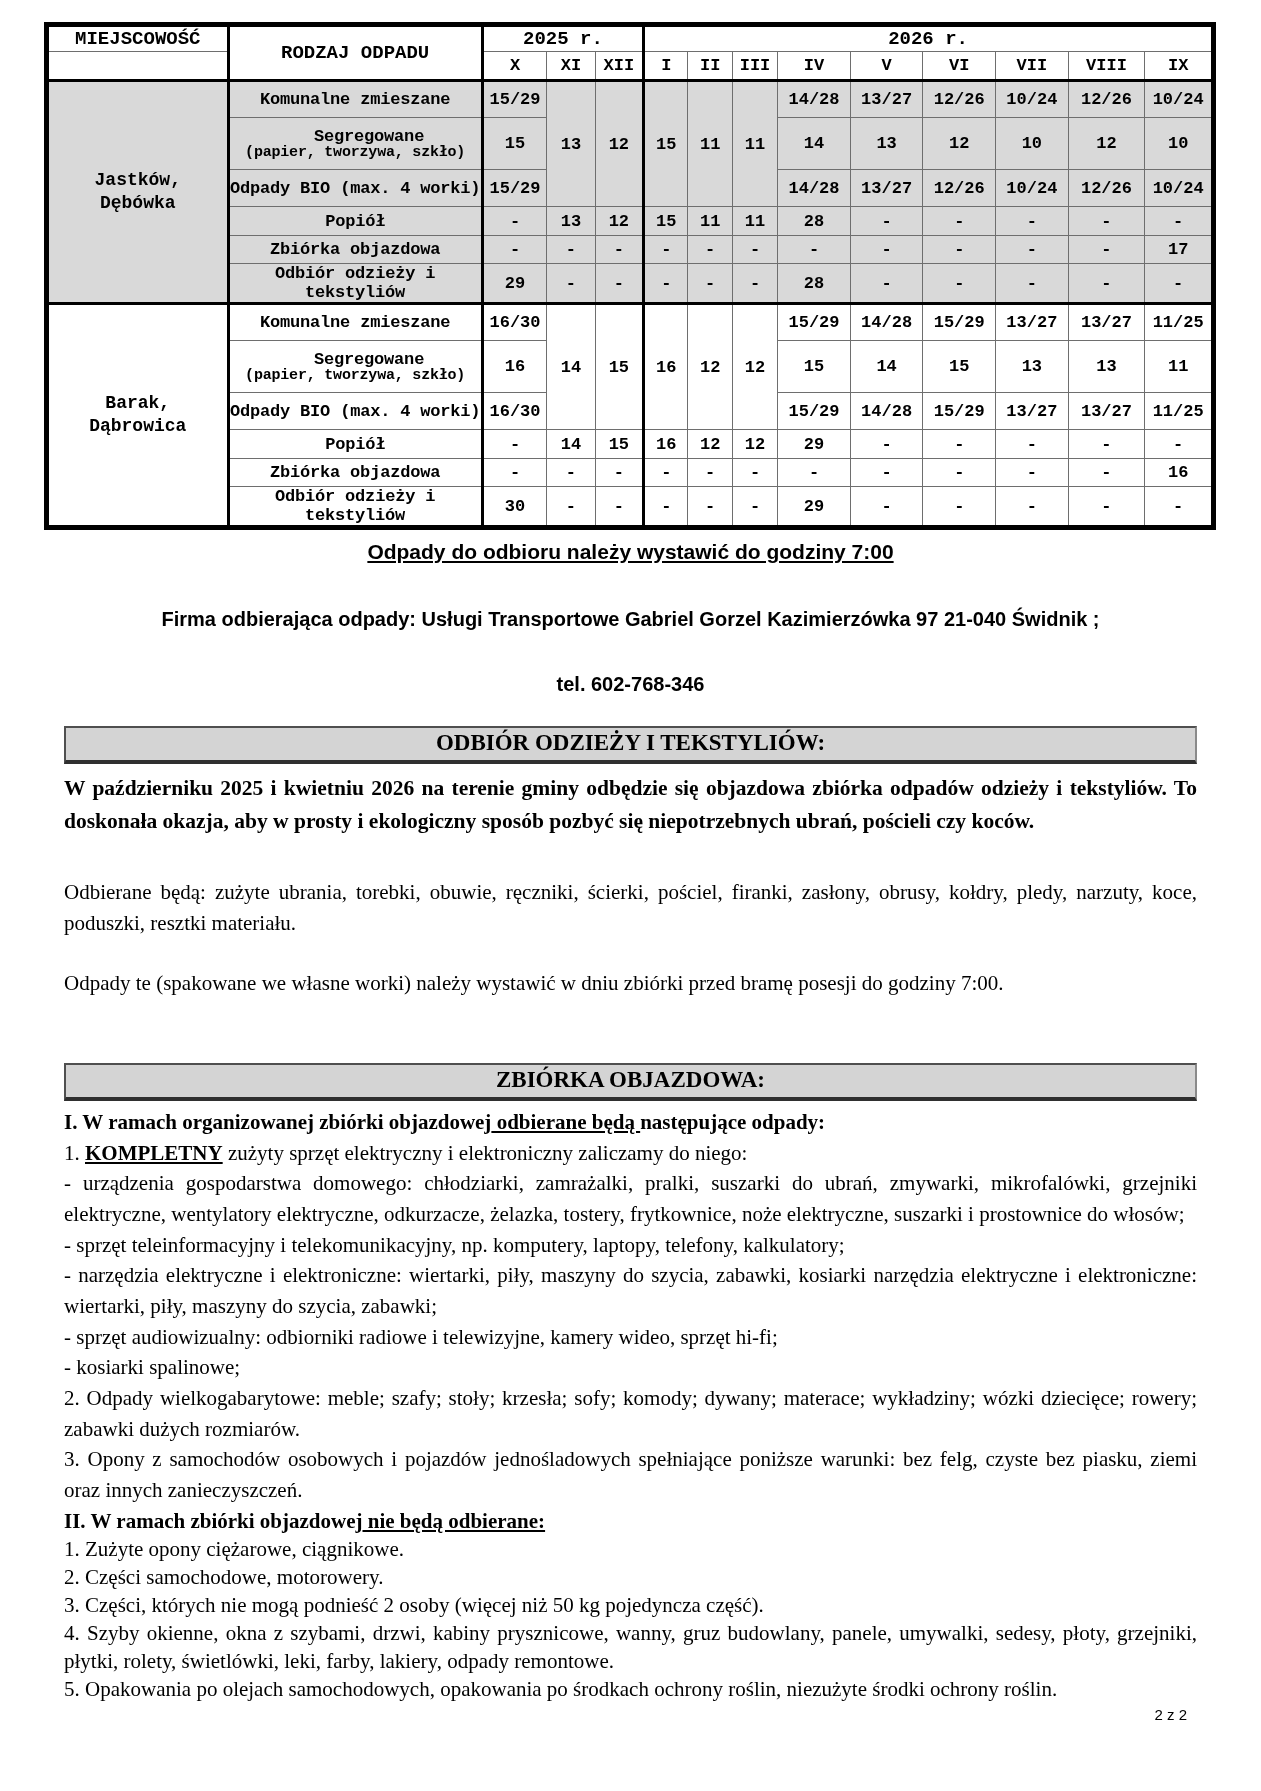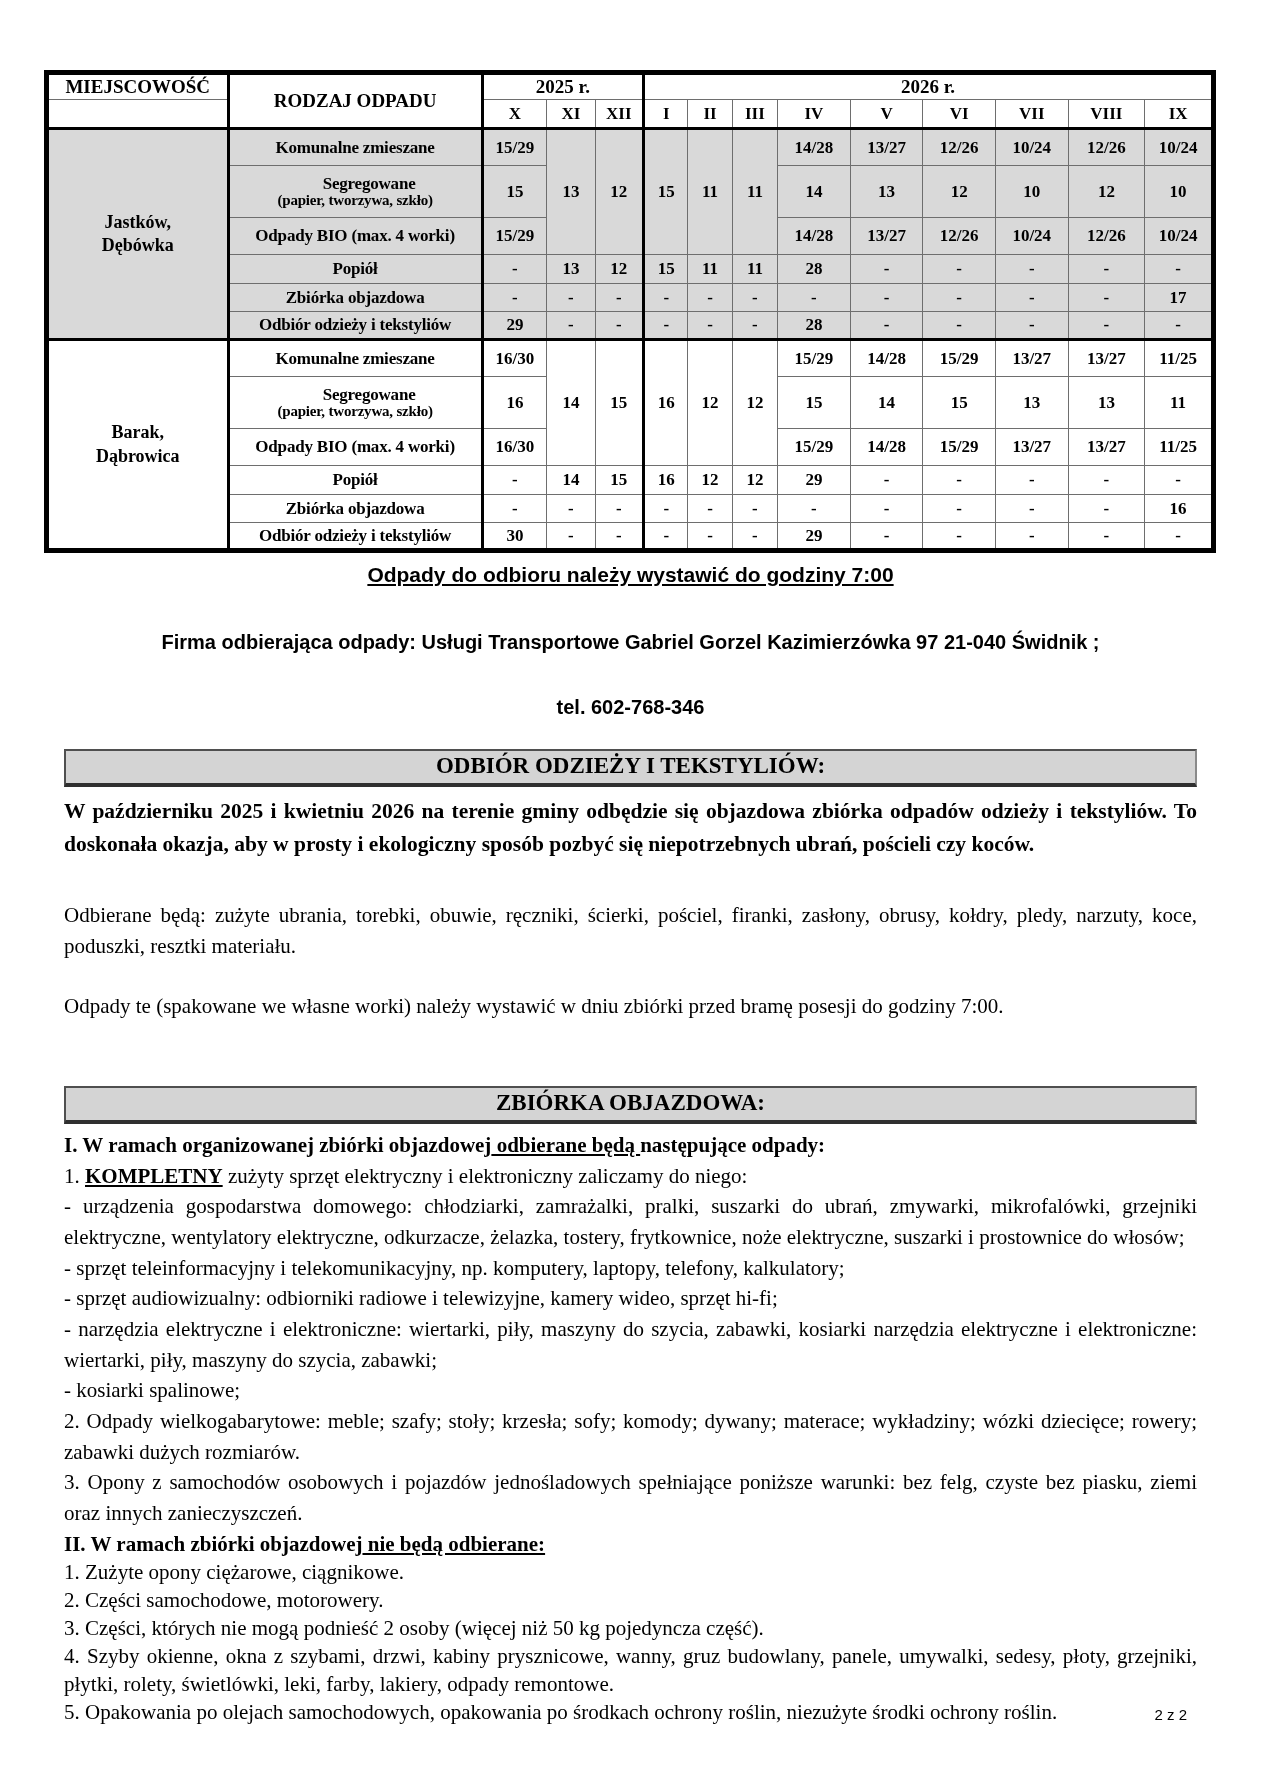--- a/index.html
+++ b/index.html
@@ -1,21 +1,21 @@
 <!DOCTYPE html>
 <html style="--group1-fill: #d9d9d9; --box-fill: #d4d4d4;"><head>
 <meta charset="utf-8">
 <style>
   html,body { margin:0; padding:0; background:#fff; }
   .page { width:1261px; height:1791px; background:#fff; position:relative; box-sizing:border-box;
           padding-top:22px; overflow:hidden; color:#000; }
 
   
   table.schedule { border-collapse:collapse; table-layout:fixed; width:1172px; margin-left:44px;
-                   border:5px solid #000; font-family:Liberation Serif, serif;margin-top:48px; }
+                   border:5px solid #000; font-family:Liberation Mono, monospace; }
   .schedule td { border:1px solid #6e6e6e; text-align:center; vertical-align:middle;
                  font-weight:bold; padding:0; overflow:hidden; }
   .schedule .thick-r { border-right:3px solid #000; }
   .schedule tr.hrow2 td, .schedule td.hbot { border-bottom:3px solid #000; }
   .schedule tr.gsep td { border-top:3px solid #000; }
   .schedule tr.hrow1 td, .schedule tr.hrow2 td { background:#fff; }
   .g1 td { background:var(--group1-fill,#d9d9d9); }
   .loc-h, .type-h, .year { font-size:19px; }
   tr.hrow2 td { font-size:17px; }
   .loc { font-size:18px; line-height:1.3; }
@@ -302,22 +302,22 @@
     <span>ZBIÓRKA OBJAZDOWA:</span>
   </div>
 
   <div class="rules">
     <p class="head"><span>I. W ramach organizowanej zbiórki objazdowej</span><span class="ul"> odbierane będą </span><span>następujące odpady:</span></p>
     <p><span>1. </span><span class="kw">KOMPLETNY</span><span> zużyty sprzęt elektryczny i elektroniczny zaliczamy do niego:</span></p>
     <div>
 
     <p>- urządzenia gospodarstwa domowego: chłodziarki, zamrażalki, pralki, suszarki do ubrań, zmywarki, mikrofalówki, grzejniki elektryczne, wentylatory elektryczne, odkurzacze, żelazka, tostery, frytkownice, noże elektryczne, suszarki i prostownice do włosów;</p>
         <p>- sprzęt teleinformacyjny i telekomunikacyjny, np. komputery, laptopy, telefony, kalkulatory;</p>
+        <p>- narzędzia elektryczne i elektroniczne: wiertarki, piły, maszyny do szycia, zabawki, kosiarki narzędzia elektryczne i elektroniczne: wiertarki, piły, maszyny do szycia, zabawki;</p>
         <p>- sprzęt audiowizualny: odbiorniki radiowe i telewizyjne, kamery wideo, sprzęt hi-fi;</p>
-        <p>- narzędzia elektryczne i elektroniczne: wiertarki, piły, maszyny do szycia, zabawki, kosiarki narzędzia elektryczne i elektroniczne: wiertarki, piły, maszyny do szycia, zabawki;</p>
         <p>- kosiarki spalinowe;</p>
         <p>2. Odpady wielkogabarytowe: meble; szafy; stoły; krzesła; sofy; komody; dywany; materace; wykładziny; wózki dziecięce; rowery; zabawki dużych rozmiarów.</p>
         <p>3. Opony z samochodów osobowych i pojazdów jednośladowych spełniające poniższe warunki: bez felg, czyste bez piasku, ziemi oraz innych zanieczyszczeń.</p>
       </div>
     <p class="head"><span>II. W ramach zbiórki objazdowej</span><span class="ul"> nie będą odbierane:</span></p>
     <div class="rules2">
 
     <p>1. Zużyte opony ciężarowe, ciągnikowe.</p>
         <p>2. Części samochodowe, motorowery.</p>
         <p>3. Części, których nie mogą podnieść 2 osoby (więcej niż 50 kg pojedyncza część).</p>

